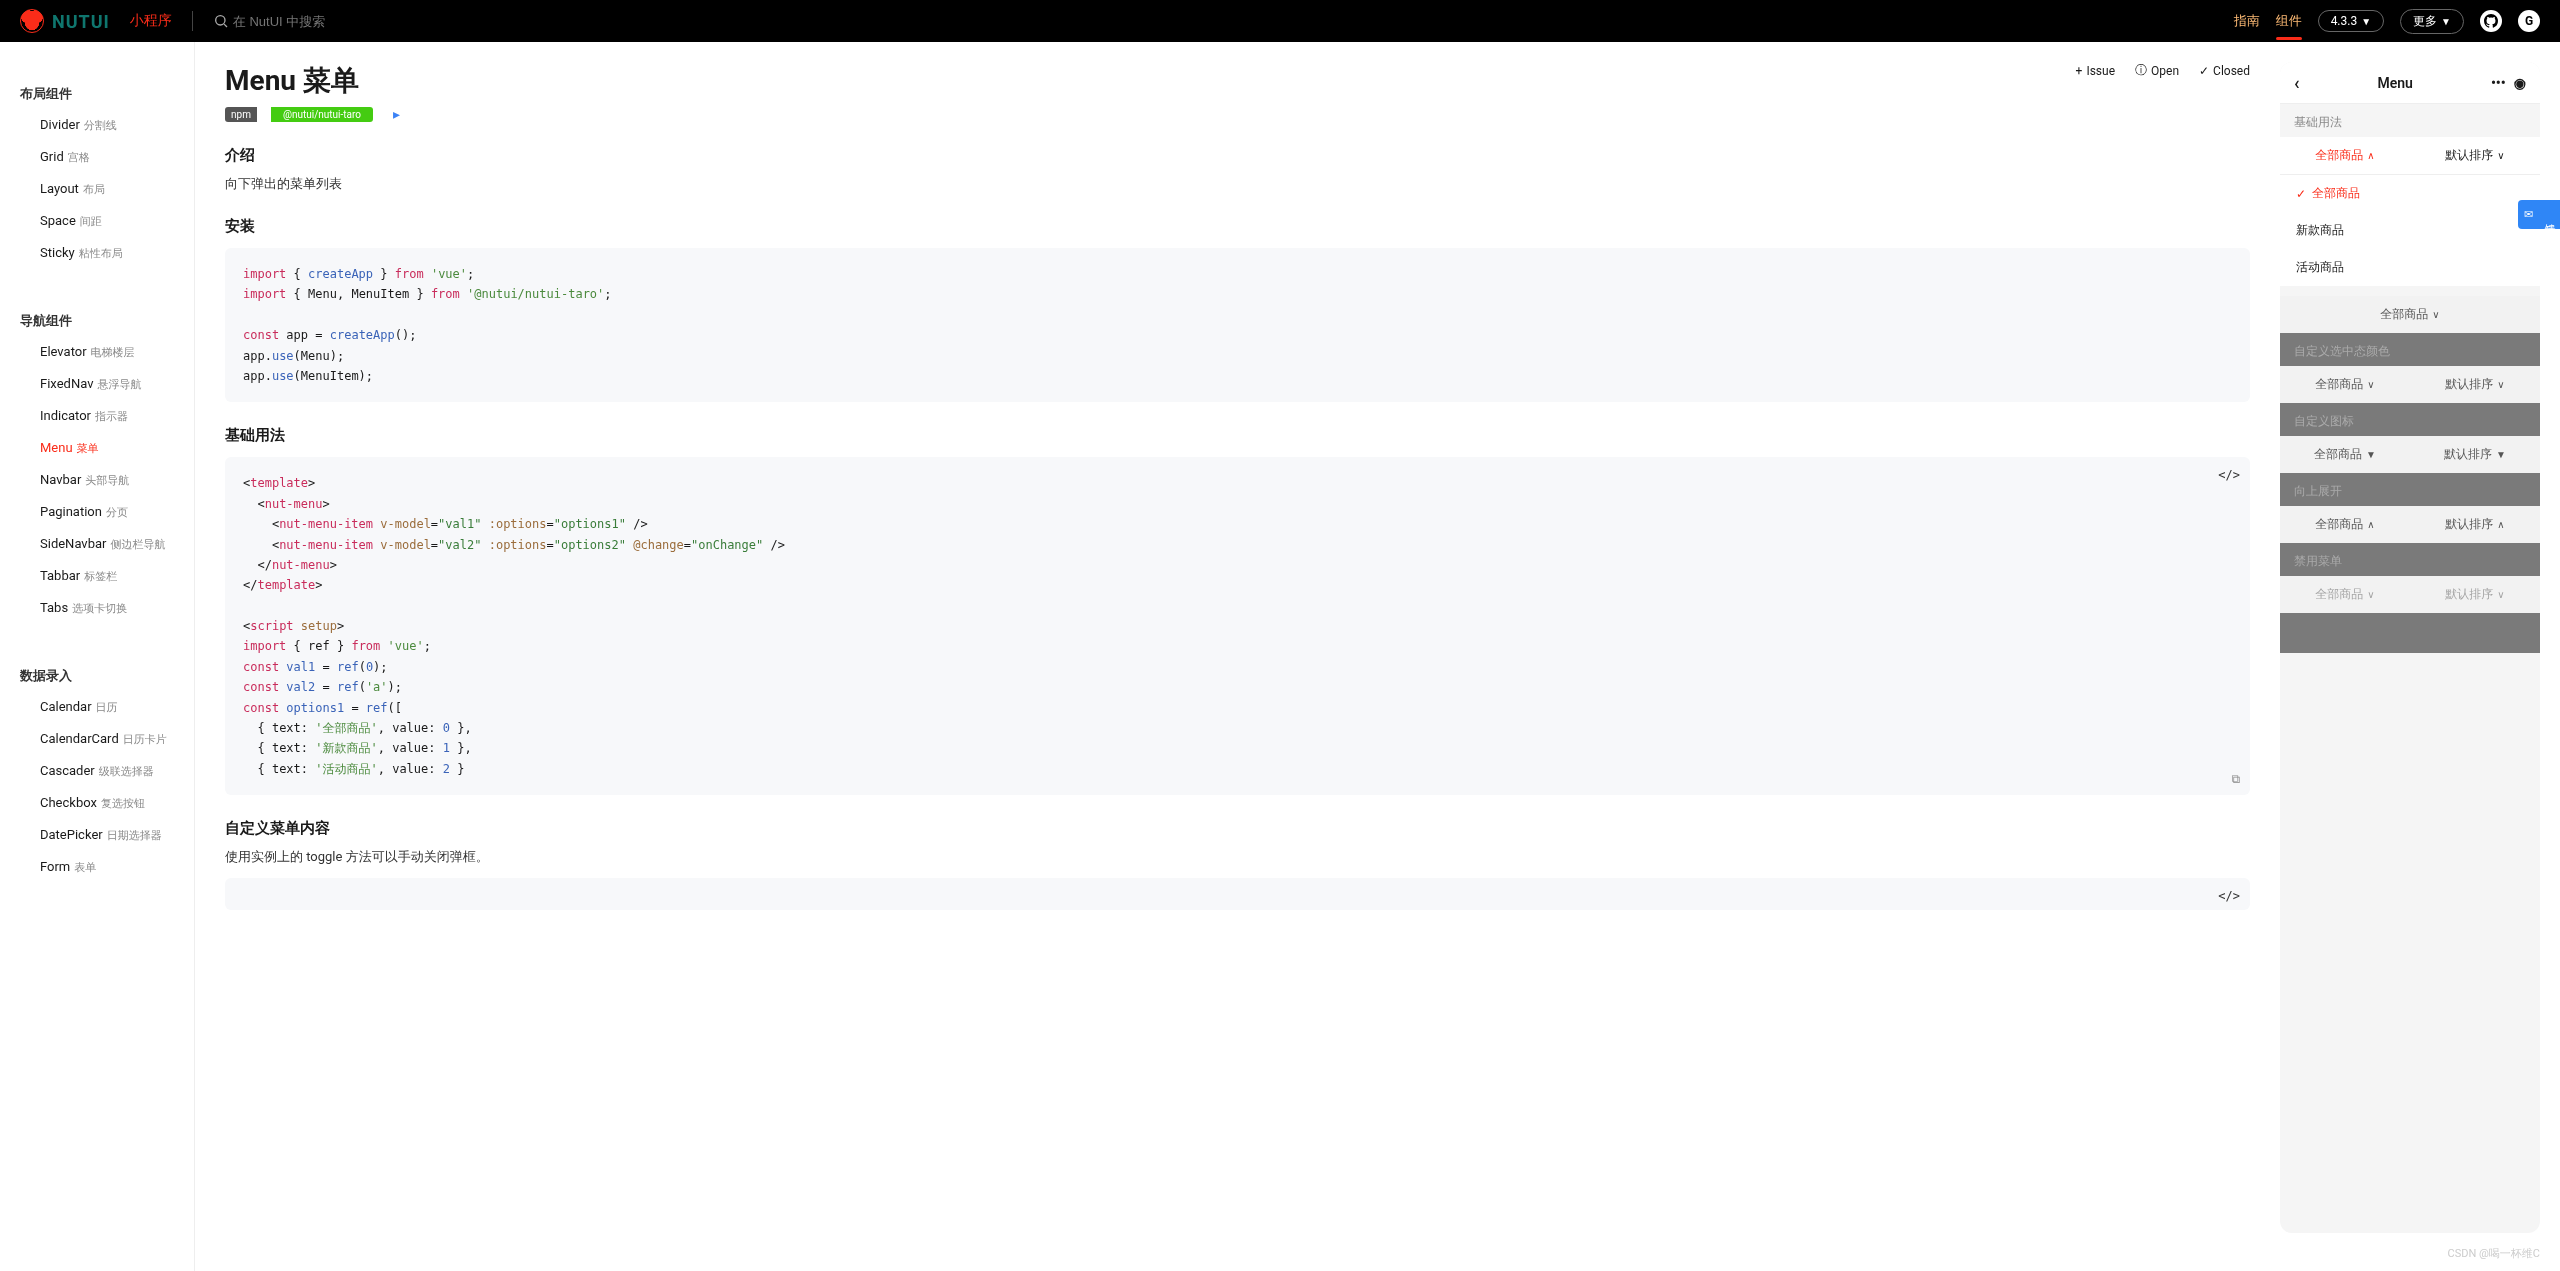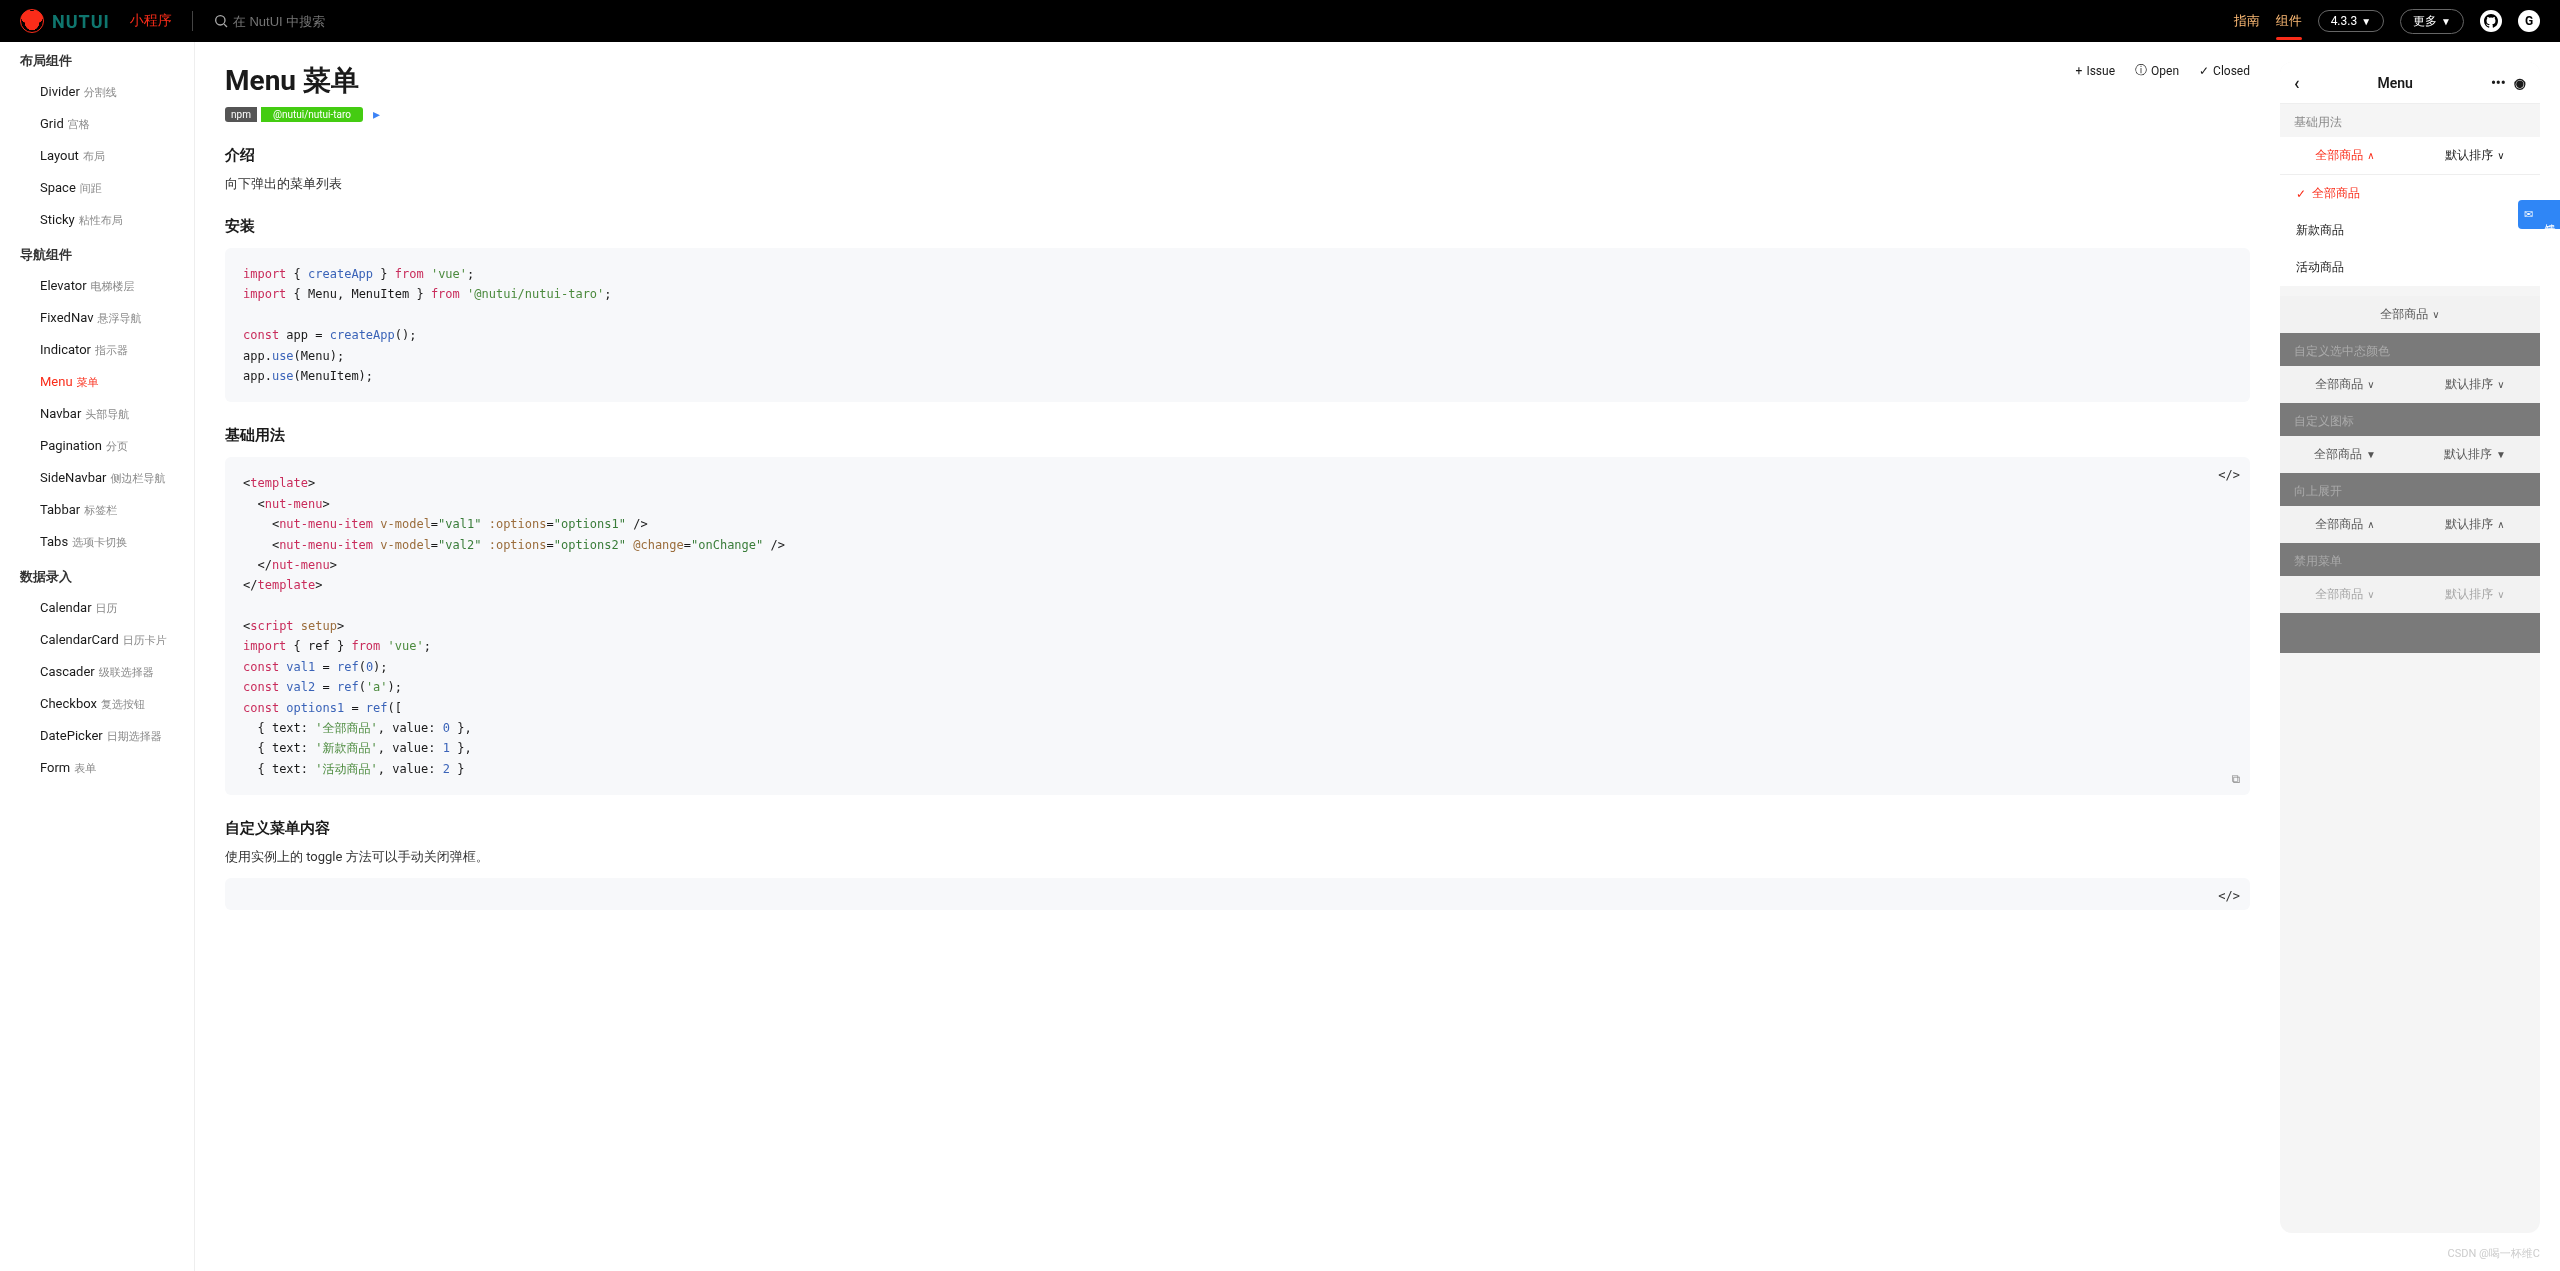--- a/index.html
+++ b/index.html
@@ -18,32 +18,32 @@
 .nav-link { color: #fdba74; font-size: 13px; position: relative; }
 .nav-link.active::after { content: ''; position: absolute; bottom: -10px; left: 0; right: 0; height: 3px; background: #fa2c19; border-radius: 3px; }
 .pill { border: 1px solid #666; border-radius: 14px; padding: 3px 12px; font-size: 12px; display: flex; align-items: center; gap: 4px; }
 .icon-circle { width: 22px; height: 22px; border-radius: 50%; background: #fff; display: flex; align-items: center; justify-content: center; color: #000; }
 
 
 .main-layout { display: flex; }
 
 
 .sidebar { width: 195px; min-width: 195px; height: calc(100vh - 42px); overflow-y: auto; padding: 0 0 20px 20px; border-right: 1px solid #eee; }
-.sidebar-group { font-size: 13px; font-weight: 600; color: #333; padding: 10px 0 6px; }
+.sidebar-group { font-size: 13px; font-weight: 600; color: #333; padding: 10px 0 6px; margin-top: 33px; }
 .sidebar-item { padding: 8px 0 8px 20px; font-size: 13px; cursor: pointer; }
 .sidebar-item .en { font-weight: 400; }
 .sidebar-item .cn { color: #888; font-size: 11px; margin-left: 4px; }
 .sidebar-item.active .en { color: #fa2c19; }
 .sidebar-item.active .cn { color: #fa2c19; }
 
 
 .content { flex: 1; padding: 20px 30px 40px; overflow-y: auto; height: calc(100vh - 42px); }
 .content-header { display: flex; justify-content: space-between; align-items: flex-start; }
 .page-title { font-size: 28px; font-weight: 700; }
-.badges { margin-top: 6px; display: flex; align-items: center; gap: 4px; }
+.badges { margin-top: 6px; display: flex; align-items: center; gap: 14px; }
 .badge-npm { background: #555; color: #fff; font-size: 10px; padding: 2px 6px; border-radius: 3px 0 0 3px; }
 .badge-pkg { background: #4c1; color: #fff; font-size: 10px; padding: 2px 12px; border-radius: 0 3px 3px 0; }
 .issue-links { display: flex; gap: 20px; font-size: 12px; }
 .issue-link { display: flex; align-items: center; gap: 4px; }
 
 .section-h { font-size: 15px; font-weight: 600; margin: 24px 0 10px; }
 .section-p { font-size: 13px; color: #333; }
 
 
 .code-block { background: #f7f8fa; border-radius: 6px; padding: 16px 18px; font-family: Menlo, Consolas, monospace; font-size: 12px; line-height: 1.7; margin: 12px 0; position: relative; white-space: pre; overflow-x: auto; }

